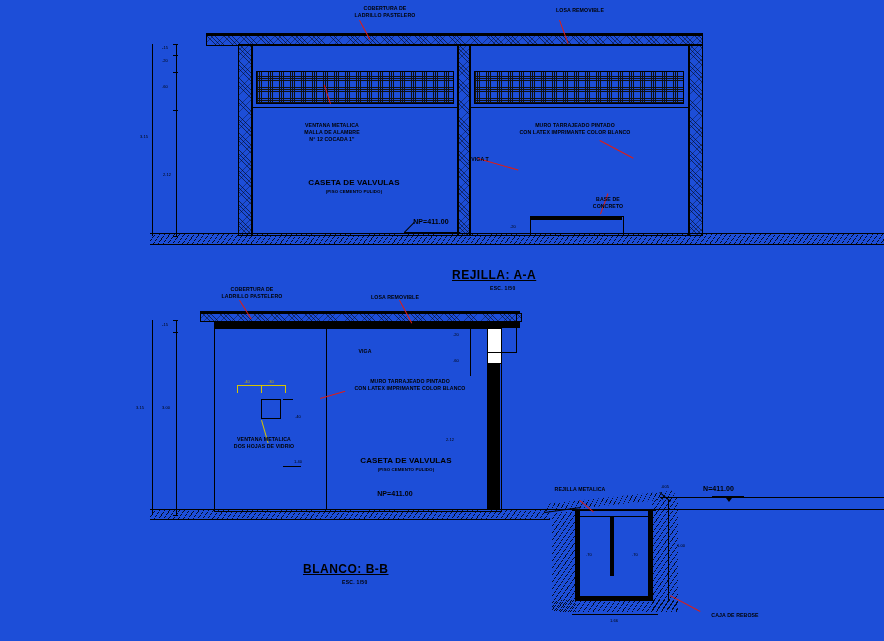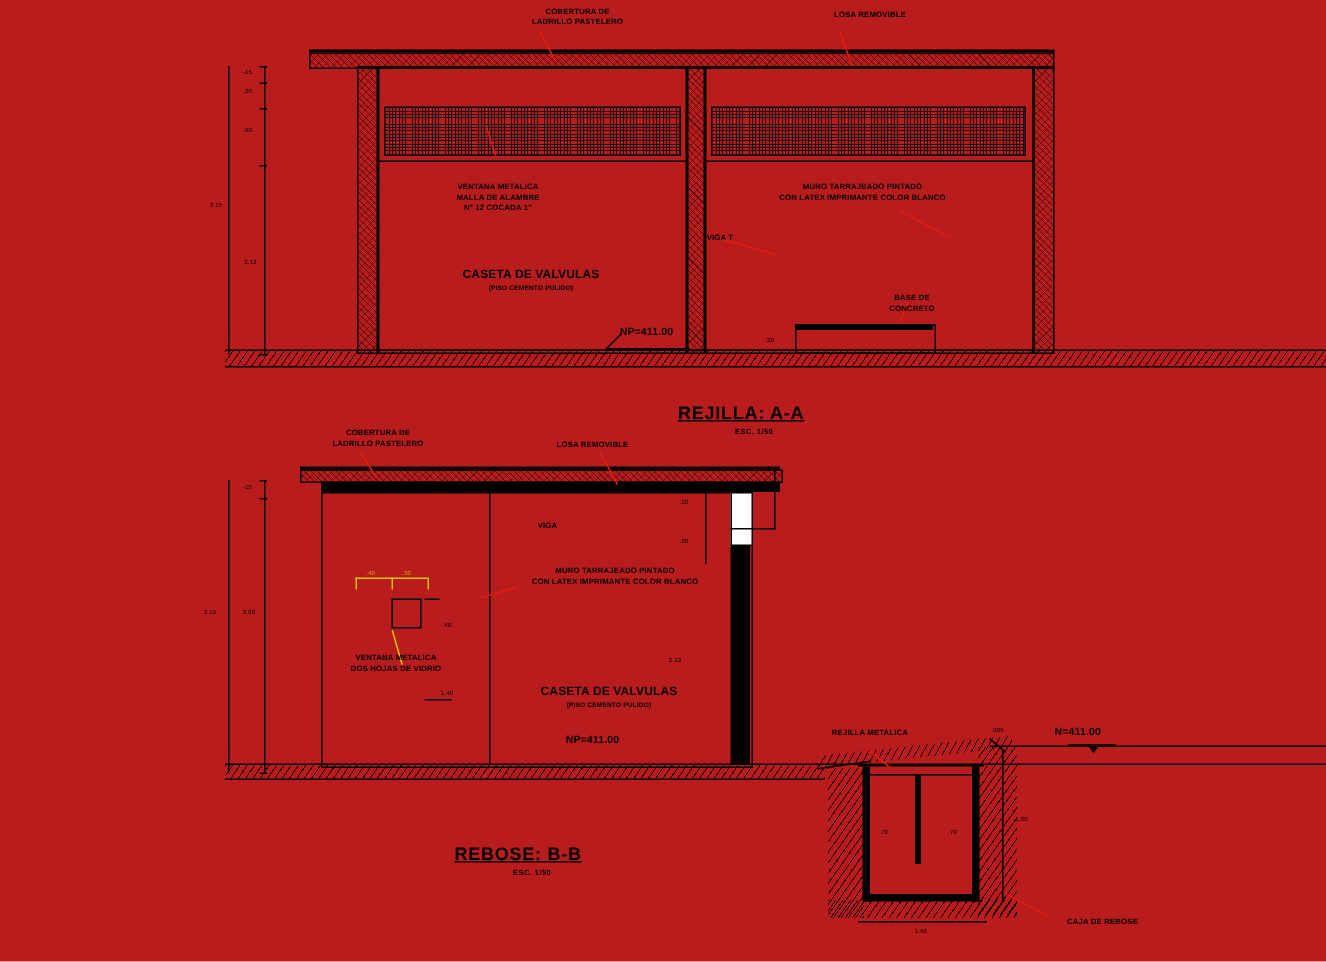--- a/index.html
+++ b/index.html
@@ -1,17 +1,17 @@
 <!DOCTYPE html>
 <html><head>
 <meta charset="utf-8">
 <style>
   html,body{margin:0;padding:0;background:#ffffff;}
   body{width:884px;height:641px;font-family:"Liberation Sans",sans-serif;overflow:hidden;}
-  #sheet{position:relative;width:884px;height:641px;background:#b91c1c;}
+  #sheet{position:relative;width:884px;height:641px;background:#1d4ed8;}
   .lbl{position:absolute;font-size:5.2px;color:#000;letter-spacing:.1px;line-height:1.35;text-align:center;white-space:pre-line;font-weight:bold;}
   .lbl.small{font-size:4.4px;}
   .lbl.tiny{font-size:4px;font-weight:normal;}
   .yellow{color:#c9b200;}
   .title{position:absolute;font-size:12px;font-weight:bold;color:#000;letter-spacing:.5px;text-decoration:underline;}
   .subtitle{position:absolute;font-size:5px;font-weight:bold;color:#000;letter-spacing:.3px;}
 
   .line{position:absolute;background:#000;}
   .hline{height:1px;}
   .vline{width:1px;}
@@ -163,21 +163,21 @@
   <div class="lbl" style="left:350px;top:294px;width:90px;">LOSA REMOVIBLE</div>
   <div class="lbl" style="left:345px;top:348px;width:40px;">VIGA</div>
   <div class="lbl" style="left:330px;top:378px;width:160px;">MURO TARRAJEADO  PINTADO
 CON LATEX IMPRIMANTE COLOR BLANCO</div>
   <div class="lbl" style="left:212px;top:436px;width:104px;">VENTANA METALICA
 DOS HOJAS DE VIDRIO</div>
   <div class="lbl" style="left:340px;top:456px;width:132px;font-size:8px;">CASETA DE VALVULAS</div>
   <div class="lbl small" style="left:340px;top:467px;width:132px;">(PISO CEMENTO PULIDO)</div>
   <div class="lbl" style="left:360px;top:489px;width:70px;font-size:7px;">NP=411.00</div>
 
-  <div class="title" style="left:303px;top:562px;">REBOSE: B-B</div>
+  <div class="title" style="left:303px;top:562px;">BLANCO: B-B</div>
   <div class="subtitle" style="left:342px;top:579px;">ESC. 1/50</div>
 
   <div class="hatchGround" style="left:545px;top:504px;width:130px;height:8px;transform:rotate(-6deg);transform-origin:0 0;"></div>
   <div class="line hline" style="left:545px;top:512px;width:36px;height:1.2px;transform:rotate(-8deg);transform-origin:0 0;"></div>
   <div class="line hline" style="left:660px;top:497px;width:225px;height:1.2px;"></div>
 
   <div class="hatchGround" style="left:552px;top:512px;width:24px;height:100px;"></div>
   <div class="hatchGround" style="left:652px;top:498px;width:26px;height:112px;"></div>
   <div class="hatchGround" style="left:552px;top:600px;width:126px;height:12px;"></div>
 

